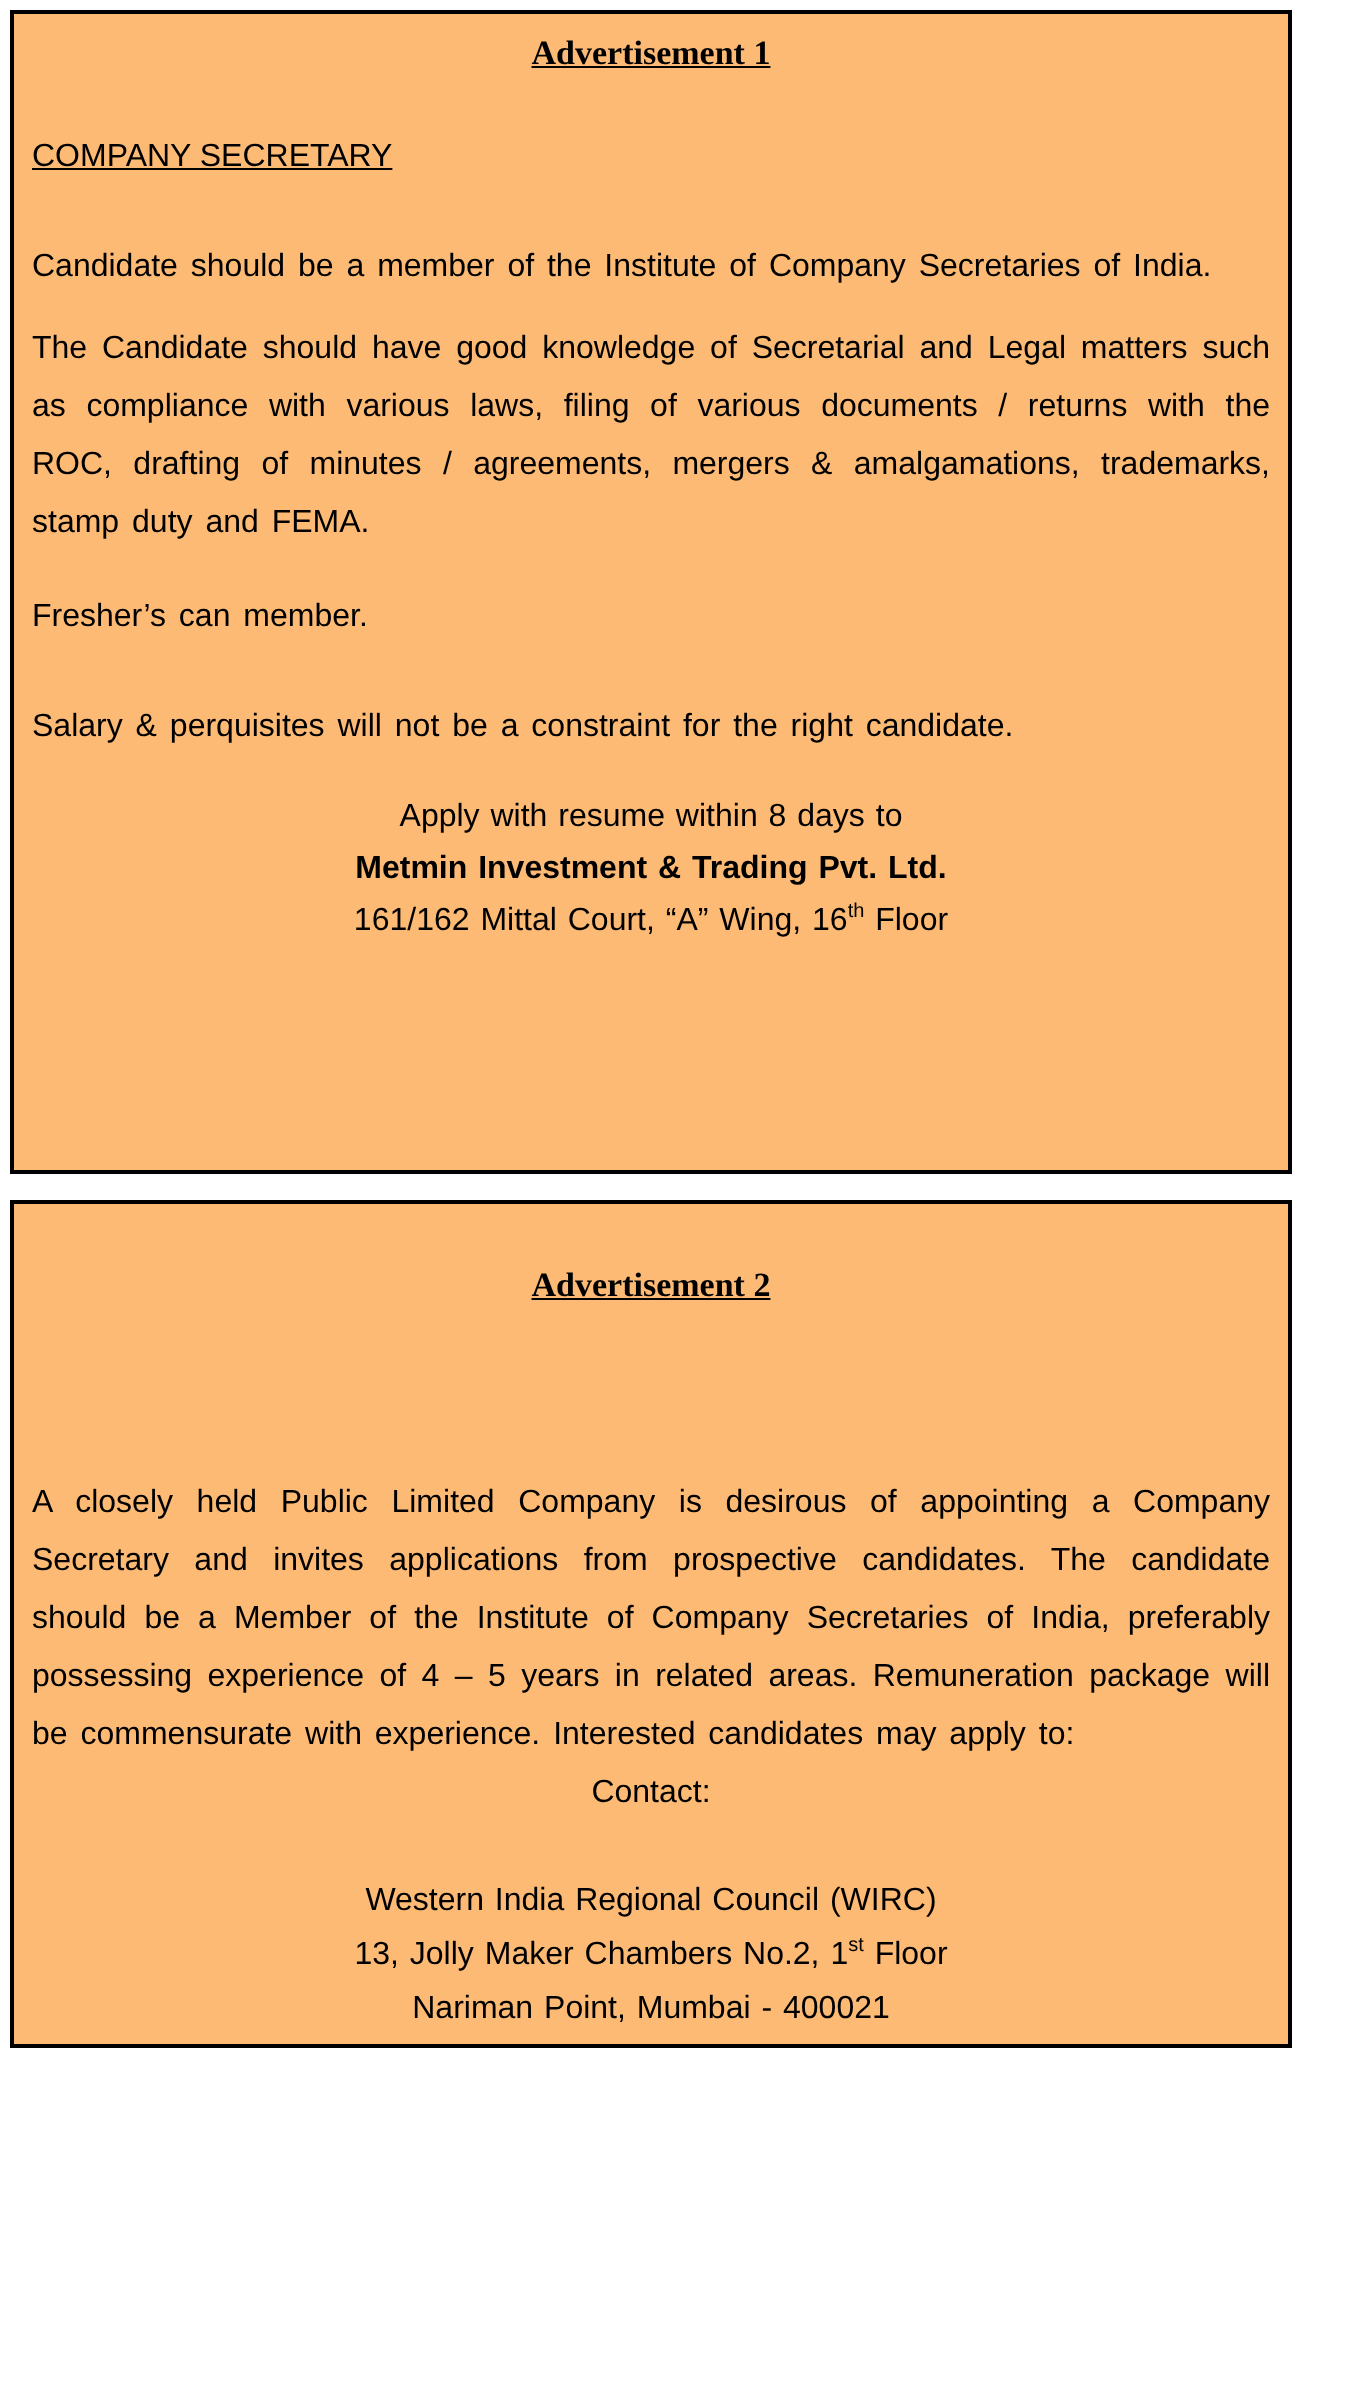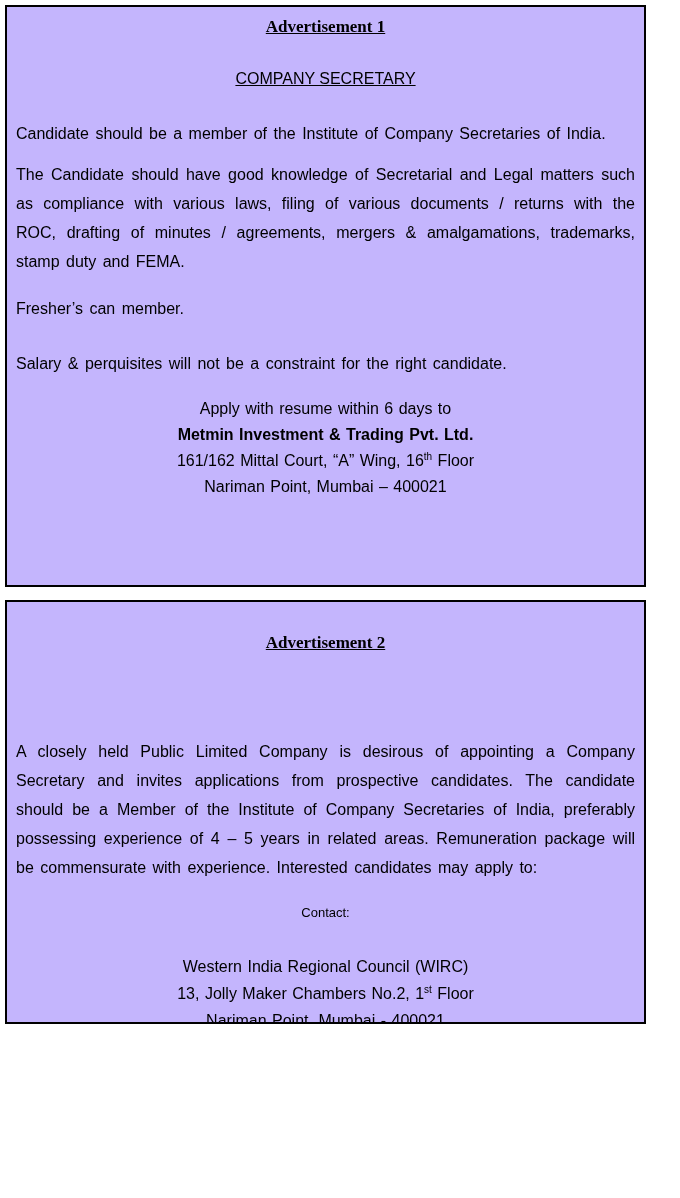--- a/index.html
+++ b/index.html
@@ -9,21 +9,21 @@
     font-family: "Liberation Sans", sans-serif;
     color: #000000;
   }
   body { position: relative; height: 1198px; }
 
   .ad-box {
     position: absolute;
     left: 5px;
     width: 641px;
     border: 2px solid #000000;
-    background: #c4b5fd;
+    background: #fdba74;
     padding: 6px 9px 0 9px;
     overflow: hidden;
   }
   #ad1-box { top: 5px; height: 582px; }
   #ad2-box { top: 600px; height: 424px; }
 
   .ad-title {
     font-family: "Liberation Serif", serif;
     font-size: 17px;
     font-weight: bold;
@@ -38,43 +38,41 @@
     font-size: 16px;
     line-height: 29px;
     word-spacing: 2px;
   }
   .justified { text-align: justify; }
 
   .position-heading {
     font-size: 16px;
     line-height: 21px;
     text-decoration: underline;
-    text-align: center;
     margin-top: 31px;
   }
 
   .ad1-requirement { margin-top: 30px; }
   .ad1-knowledge   { margin-top: 12px; }
   .ad1-freshers    { margin-top: 18px; }
   .ad1-salary      { margin-top: 26px; }
 
   .apply-block {
     margin-top: 18px;
     text-align: center;
     font-size: 16px;
     line-height: 26px;
     word-spacing: 1px;
   }
   .company-name { font-weight: bold; }
 
   .ad2-paragraph { margin-top: 84px; }
   .contact-label {
-    margin-top: 16px;
     text-align: center;
-    font-size: 13px;
+    font-size: 16px;
     line-height: 29px;
   }
   .contact-block {
     margin-top: 26px;
     text-align: center;
     font-size: 16px;
     line-height: 27px;
     word-spacing: 1px;
   }
 
@@ -95,24 +93,23 @@
 
   <p class="body-text ad1-requirement">Candidate should be a member of the Institute of Company Secretaries of India.</p>
 
   <p class="body-text justified ad1-knowledge">The Candidate should have good knowledge of Secretarial and Legal matters such as compliance with various laws, filing of various documents / returns with the ROC, drafting of minutes / agreements, mergers &amp; amalgamations, trademarks, stamp duty and FEMA.</p>
 
   <p class="body-text ad1-freshers">Fresher’s can member.</p>
 
   <p class="body-text ad1-salary">Salary &amp; perquisites will not be a constraint for the right candidate.</p>
 
   <div class="apply-block">
-    <div>Apply with resume within 6 days to</div>
+    <div>Apply with resume within 8 days to</div>
     <div class="company-name">Metmin Investment &amp; Trading Pvt. Ltd.</div>
     <div><span>161/162 Mittal Court, “A” Wing, 16</span><sup>th</sup><span> Floor</span></div>
-    <div>Nariman Point, Mumbai – 400021</div>
   </div>
 </section>
 
 <section class="ad-box" id="ad2-box">
   <h2 class="ad-title">Advertisement 2</h2>
 
   <p class="body-text justified ad2-paragraph">A closely held Public Limited Company is desirous of appointing a Company Secretary and invites applications from prospective candidates.  The candidate should be a Member of the Institute of Company Secretaries of India, preferably possessing experience of 4 – 5 years in related areas.  Remuneration package will be commensurate with experience. Interested candidates may apply to:</p>
 
   <p class="contact-label">Contact:</p>
 

